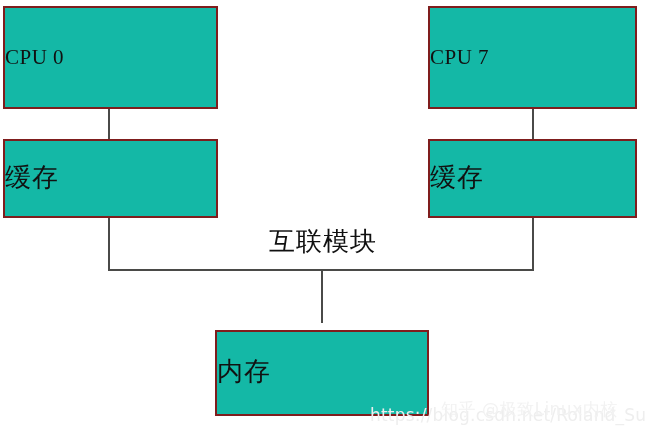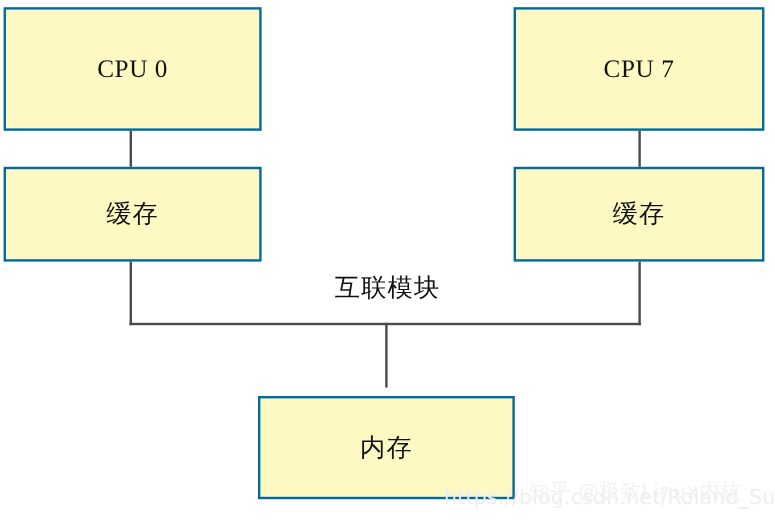--- a/index.html
+++ b/index.html
@@ -13,39 +13,38 @@
     height: 433px;
     background: #ffffff;
     overflow: hidden;
     font-family: "Liberation Sans", sans-serif;
   }
 
   
   .node-box {
     position: absolute;
     box-sizing: border-box;
-    background: #fef9c3;
-    border: 2px solid #0369a1;
+    background: #14b8a6;
+    border: 2px solid #7f1d1d;
     display: flex;
     align-items: center;
-    justify-content: center;
   }
   .node-label {
     color: #111111;
     line-height: 1;
     white-space: nowrap;
   }
   .label-latin {
     font-family: "Liberation Serif", "DejaVu Serif", serif;
     font-size: 21px;
     letter-spacing: 0.5px;
   }
   .label-cjk {
-    font-family: Liberation Serif, serif;
-    font-size: 21px;
+    font-family: Liberation Mono, monospace;
+    font-size: 26px;
     letter-spacing: 1px;
   }
 
   #box-cpu0 { left: 3px;   top: 6px;   width: 215px; height: 103px; }
   #box-cpu1 { left: 428px; top: 6px;   width: 209px; height: 103px; }
   #box-cache0 { left: 3px;   top: 139px; width: 215px; height: 79px; }
   #box-cache1 { left: 428px; top: 139px; width: 209px; height: 79px; }
   #box-memory { left: 215px; top: 330px; width: 214px; height: 86px; }
 
   

